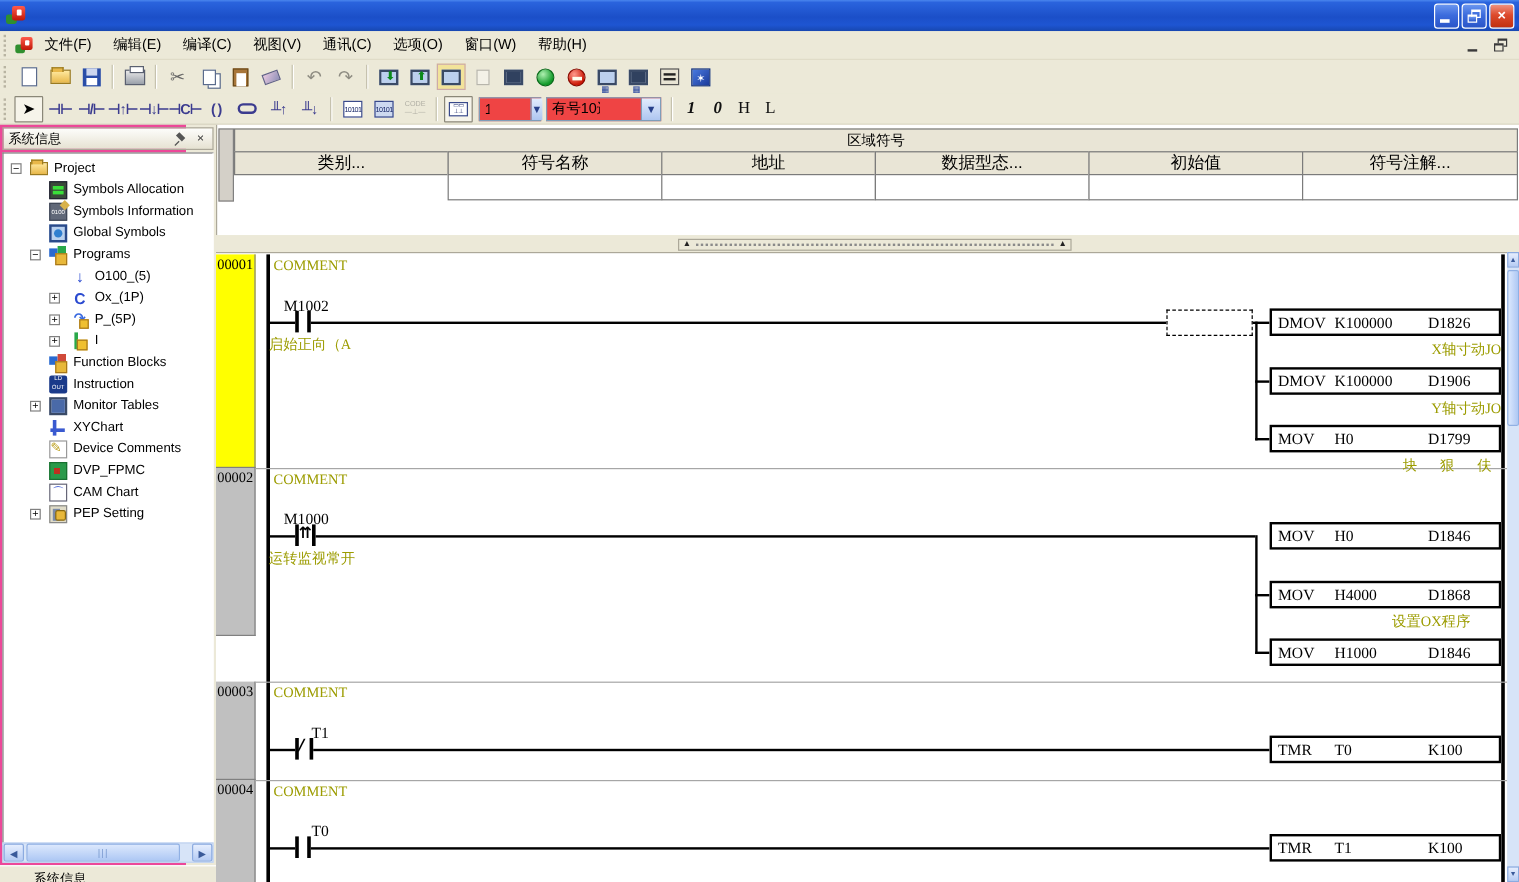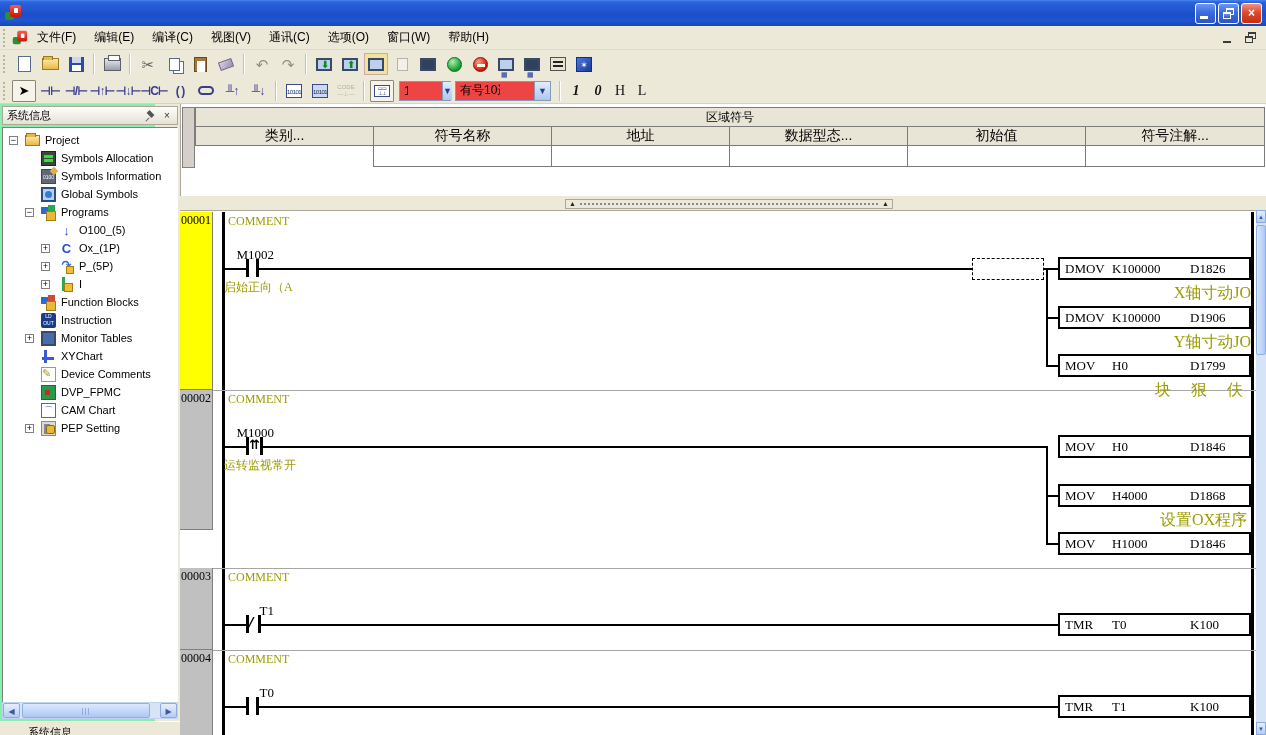--- a/index.html
+++ b/index.html
@@ -67,21 +67,21 @@
   .cmpic:before { content:""; position:absolute; left:2px; top:3px; right:2px; height:2px; background:#222; }
   .cmpic:after { content:""; position:absolute; left:2px; bottom:3px; right:2px; height:2px; background:#222; }
   .devtab { width:16px; height:14px; background:#fff; border:1px solid #3a4a8a; position:relative; font-size:6px; color:#1a2a6a; line-height:14px; text-align:center; letter-spacing:-0.5px; }
   .combo { height:20px; background:#ef4444; border:1px solid #7f9db9; display:flex; align-items:center; font-size:12px;gap:34px; }
   .combo .val { flex:1; padding:0 4px; white-space:nowrap; overflow:hidden; }
   .combo .arrow { width:16px; height:18px; background:linear-gradient(180deg,#e2ecfd,#aec6f0); border-left:1px solid #7f9db9; color:#27408b; font-size:9px; text-align:center; line-height:18px; }
   .statebtn { width:22px; text-align:center; font-family:"Liberation Serif","DejaVu Serif",serif; font-size:14px; color:#111; }
   .statebtn.it { font-style:italic; font-weight:bold; }
 
   
-  .sidebar { left:0; top:104px; width:155px; height:631px; background:#86efac; }
+  .sidebar { left:0; top:104px; width:155px; height:631px; background:#ec4899; }
   .sb-header { position:absolute; left:2px; top:2px; width:176px; height:19px; border:1px solid #aca899;
     background:linear-gradient(180deg,#fdfdfb,#e6e2d2); display:flex; align-items:center; font-size:11px; padding:0 4px; }
   .pin-ic { margin-left:auto; width:12px; height:12px; position:relative; }
   .pin-ic:before { content:""; position:absolute; left:2px; top:2px; width:7px; height:4px; background:#555; transform:rotate(45deg); }
   .pin-ic:after { content:""; position:absolute; left:2px; top:7px; width:1px; height:5px; background:#555; transform:rotate(45deg); }
   .x-ic { width:12px; height:12px; font-size:10px; line-height:12px; text-align:center; color:#333; margin-left:4px; }
   .tree-box { position:absolute; left:2px; top:23px; width:176px; height:577px; background:#fff;
     border:1px solid; border-color:#808080 #fff #fff #808080; overflow:hidden; padding-top:4px; }
   .tree-row { height:18px; position:relative; font-size:11px; white-space:nowrap; }
   .tlabel { position:absolute; top:2px; color:#000; }
@@ -154,21 +154,21 @@
   .cbar { position:absolute; width:3px; height:18px; background:#000; }
   .csym { position:absolute; font-size:13px; font-weight:bold; color:#000; font-family:"DejaVu Sans",sans-serif; }
   .dlabel { position:absolute; width:44px; text-align:right; font-size:13px; color:#000; white-space:nowrap; }
   .olive { color:#9c9c00; }
   .lcomment { position:absolute; font-size:12px; white-space:nowrap; }
   .opbox { position:absolute; left:878px; width:193px; height:23px; border:2px solid #000; background:#fff;
     display:flex; align-items:center; font-size:13px; color:#000; }
   .opbox .op { width:52px; padding-left:5px; }
   .opbox .s1 { width:78px; }
   .opbox .s2 { flex:1; }
-  .boxnote { position:absolute; font-size:16px; text-align:right; white-space:nowrap; overflow:hidden; }
+  .boxnote { position:absolute; font-size:12px; text-align:right; white-space:nowrap; overflow:hidden; }
   .rsep { position:absolute; left:33px; width:1043px; height:1px; background:#a6a6a6; }
   .marquee { position:absolute; left:792px; width:72px; height:22px; border:1px dashed #000; background:#fff; }
   .vscroll { left:1256px; top:210px; width:10px; height:525px; background:#d7e4f8; }
   .vs-btn { position:absolute; left:0; width:10px; height:13px; background:linear-gradient(180deg,#e6eefe,#b6ccf4); border:1px solid #8cabe0; color:#3a5a9a; font-size:6px; text-align:center; line-height:12px; }
   .vs-thumb { position:absolute; left:0; top:15px; width:10px; height:130px; background:linear-gradient(90deg,#dce8fd,#aec8f4); border:1px solid #90b0e4; border-radius:2px; }
 </style>
 </head>
 <body>
 
 <div class="abs titlebar">

